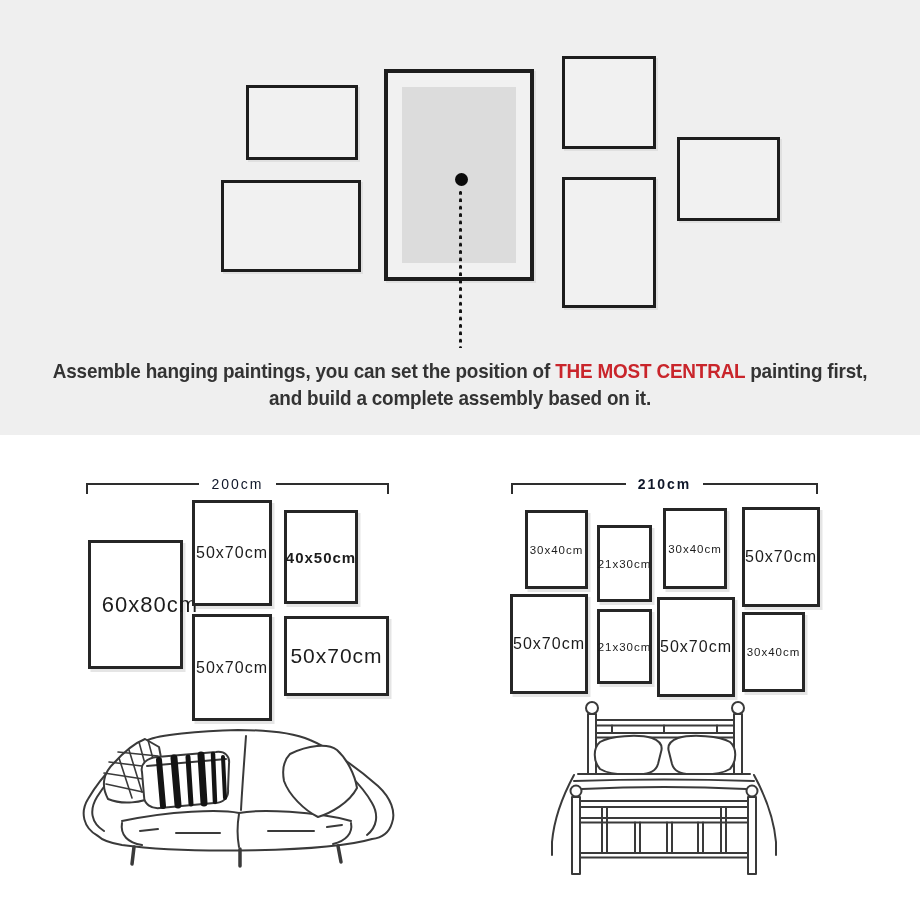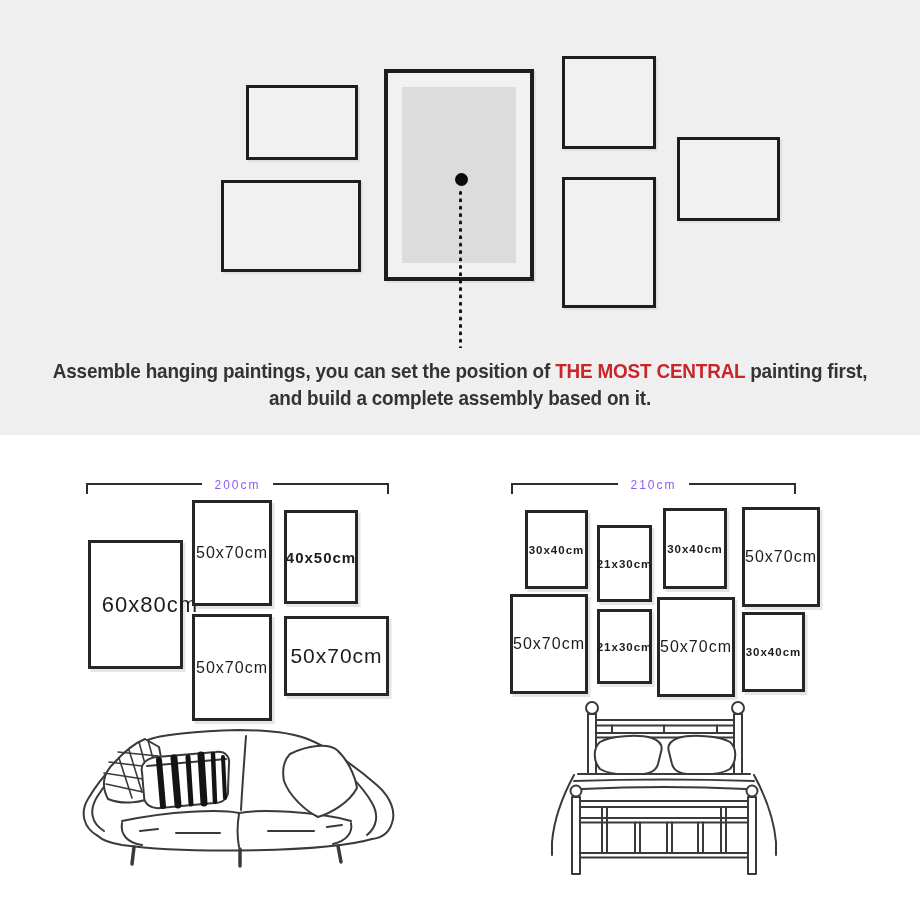--- a/index.html
+++ b/index.html
@@ -26,27 +26,27 @@
            transform:scaleX(0.9);transform-origin:50% 50%;white-space:nowrap;}
   .caption .hl{font-weight:700;}
 
   
   .dimline{position:absolute;height:14px;}
   .dimline .rule{position:absolute;left:0;right:0;top:0;height:2px;background:#2e2e2e;}
   .dimline .tick{position:absolute;top:0;width:2px;height:11px;background:#2e2e2e;}
   .dimline .tick.l{left:0;} .dimline .tick.r{right:0;}
   .dimline .dlabel{position:absolute;left:0;right:0;top:-8px;text-align:center;}
   .dimline .dlabel span{display:inline-block;background:#fff;padding:0 12px;
-           font-size:12px;letter-spacing:2px;color:#8b5cf6;}
+           font-size:14px;letter-spacing:2px;color:#0f172a;}
 
   .pframe{position:absolute;box-sizing:border-box;background:#fff;border:3px solid #262626;
           display:flex;align-items:center;justify-content:center;
           box-shadow:2.5px 3px 0 rgba(0,0,0,0.10);}
   .pframe .sz{color:#1c1c1c;letter-spacing:1px;white-space:nowrap;}
-  .s11 .sz{font-size:11.5px;font-weight:bold;} .s15 .sz{font-size:15px;} .s16 .sz{font-size:16px;}
+  .s11 .sz{font-size:11.5px;} .s15 .sz{font-size:15px;} .s16 .sz{font-size:16px;}
   .s21 .sz{font-size:21px;}  .s22 .sz{font-size:22px;margin-left:29px;}
 
   .lf1{left:88px;top:540px;width:95px;height:129px;}
   .lf2{left:192px;top:500px;width:80px;height:106px;}
   .lf3{left:284px;top:510px;width:74px;height:94px;font-weight:bold;}
   .lf4{left:192px;top:614px;width:80px;height:107px;}
   .lf5{left:284px;top:616px;width:105px;height:80px;}
 
   .rf1{left:525px;top:510px;width:63px;height:79px;}
   .rf2{left:597px;top:525px;width:55px;height:77px;}
@@ -155,21 +155,21 @@
         <g stroke-width="3.5">
           <path d="M 56,121 L 54,138"></path>
             <path d="M 162,123 L 162,140"></path>
             <path d="M 260,120 L 263,136"></path>
         </g>
       </g>
     </svg>
   </section>
 
   <section>
-    <div class="dimline" style="left:511px;top:483px;width:285px;">
+    <div class="dimline" style="left:511px;top:483px;width:307px;font-weight:bold;">
       <span class="rule"></span>
       <span class="tick l"></span>
       <span class="tick r"></span>
       <span class="dlabel"><span>210cm</span></span>
     </div>
     <div class="pframe rf1 s11">
         <span class="sz">30x40cm</span>
       </div>
     <div class="pframe rf2 s11">
         <span class="sz">21x30cm</span>

